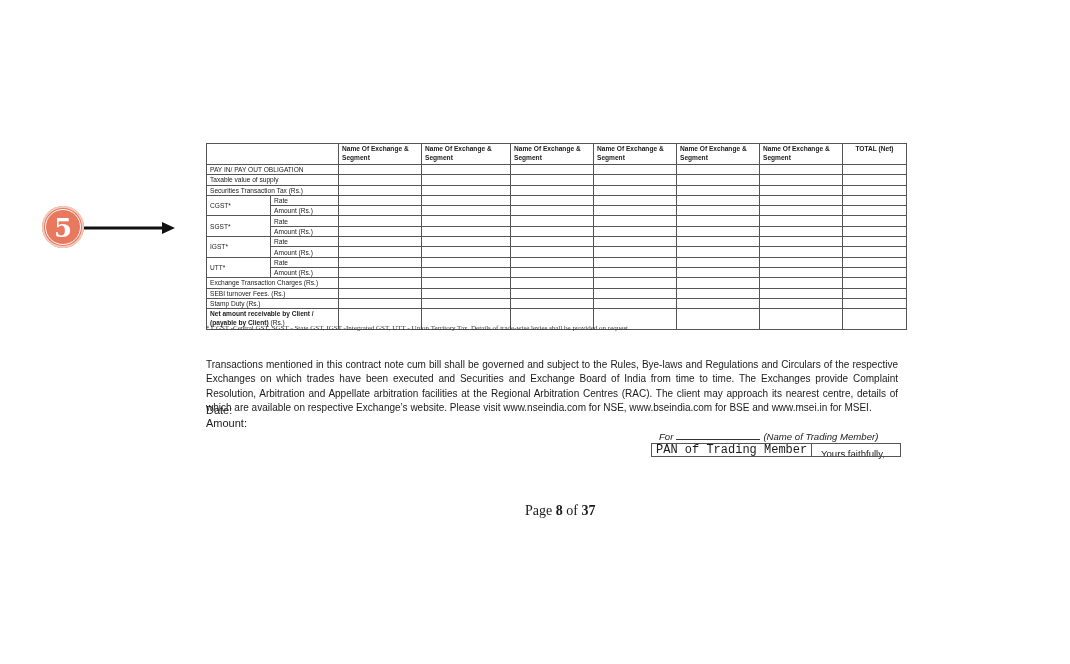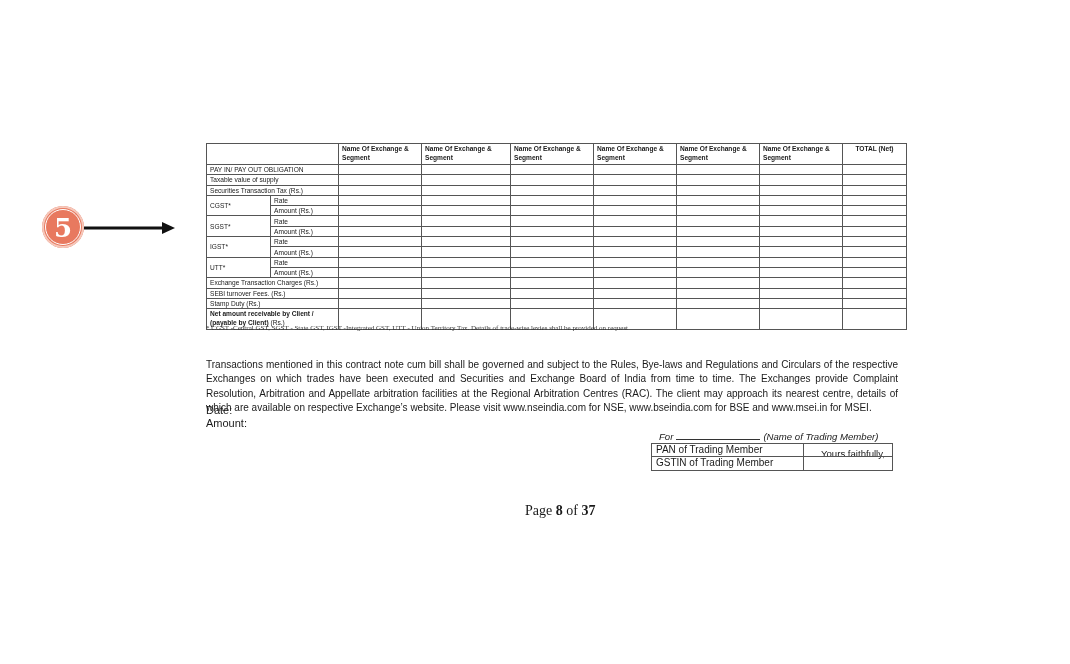--- a/index.html
+++ b/index.html
@@ -21,21 +21,21 @@
 
     .footnote { position: absolute; left: 206px; top: 324px; font-family: "Liberation Serif", serif; font-size: 7px; color: #333; white-space: nowrap; }
 
     .para { position: absolute; left: 206px; top: 358px; width: 692px; font-size: 10px; line-height: 14.3px; text-align: justify; text-align-last: left; }
 
     .date { position: absolute; left: 206px; top: 404px; font-size: 11px; line-height: 13px; }
     .yours { position: absolute; left: 821px; top: 404px; font-size: 9.6px; margin-top: 44px; }
     .for-line { position: absolute; left: 659px; top: 430px; font-size: 9.6px; white-space: nowrap; font-style: italic; }
     .for-line .blank { display: inline-block; width: 84px; border-bottom: 1px solid #333; margin: 0 3px; height: 9px; }
 
-    .sig { position: absolute; left: 651px; top: 443px; border-collapse: collapse; table-layout: fixed; font-size: 10px; }
+    .sig { position: absolute; left: 651px; top: 443px; border-collapse: collapse; table-layout: fixed; font-size: 12px; font-family: Liberation Mono, monospace; }
     .sig td { border: 1px solid #555; height: 12.3px; padding: 0 4px; line-height: 12px; white-space: nowrap; }
 
     .pageno { position: absolute; left: 525px; top: 503px; font-family: Liberation Serif, serif; font-size: 14px; }
     .pageno b { font-weight: bold; }
   </style>
 </head>
 <body>
 
 <div class="badge">
   <div class="ring"></div>
@@ -244,20 +244,16 @@
 <table class="sig">
   <colgroup>
       <col style="width:152px">
       <col style="width:89px">
     </colgroup>
   <tbody>
       <tr>
     <td>PAN of Trading Member</td>
     <td></td>
   </tr>
-  <tr>
-    <td>GSTIN of Trading Member</td>
-    <td></td>
-  </tr>
 </tbody>
   </table>
 
 <div class="pageno"><span>Page </span><b>8</b><span> of </span><b>37</b></div>
 
 </body></html>

